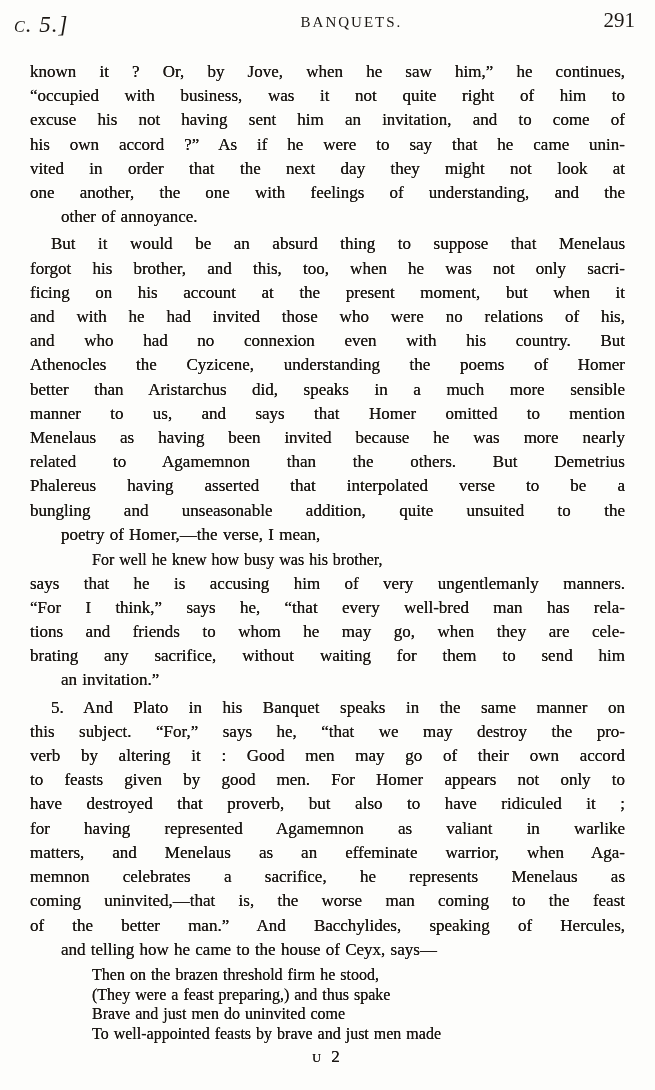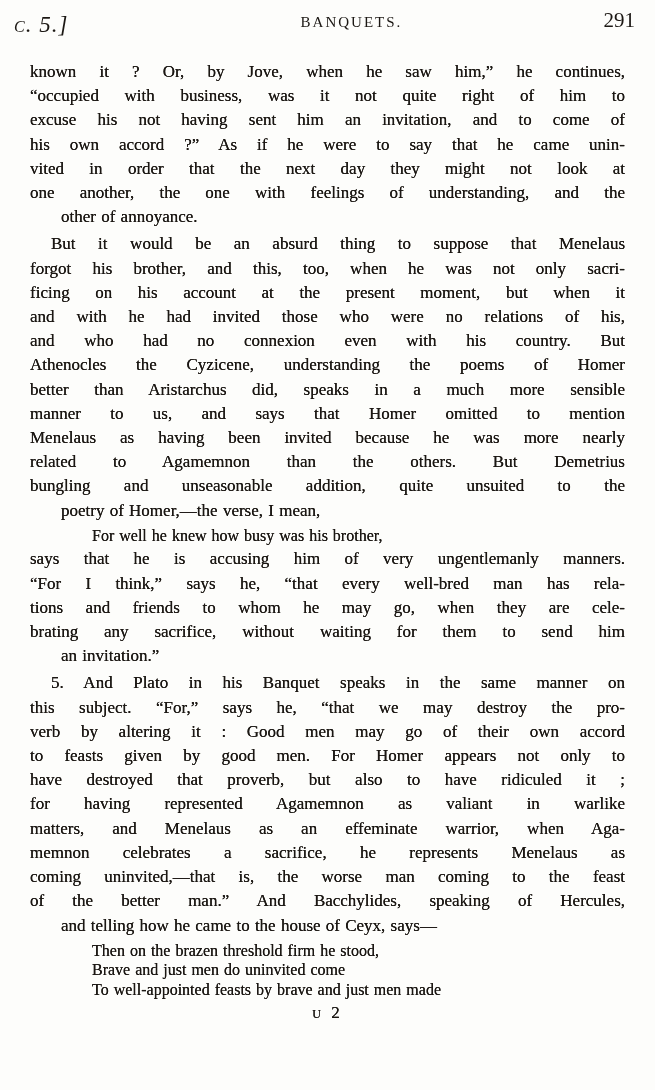--- a/index.html
+++ b/index.html
@@ -112,20 +112,21 @@
         <div class="line">But it would be an absurd thing to suppose that Menelaus</div>
         <div class="line">forgot his brother, and this, too, when he was not only sacri-</div>
         <div class="line">ficing on his account at the present moment, but when it</div>
         <div class="line">and with he had invited those who were no relations of his,</div>
         <div class="line">and who had no connexion even with his country.  But</div>
         <div class="line">Athenocles the Cyzicene, understanding the poems of Homer</div>
         <div class="line">better than Aristarchus did, speaks in a much more sensible</div>
         <div class="line">manner to us, and says that Homer omitted to mention</div>
         <div class="line">Menelaus as having been invited because he was more nearly</div>
         <div class="line">related to Agamemnon than the others.  But Demetrius</div>
+        <div class="line">Phalereus having asserted that interpolated verse to be a</div>
         <div class="line">bungling and unseasonable addition, quite unsuited to the</div>
         <div class="line last">poetry of Homer,—the verse, I mean,</div>
       </div>
       <div class="block verse">
         <div class="line last">For well he knew how busy was his brother,</div>
       </div>
       <div class="block paragraph">
         <div class="line">says that he is accusing him of very ungentlemanly manners.</div>
         <div class="line">“For I think,” says he, “that every well-bred man has rela-</div>
         <div class="line">tions and friends to whom he may go, when they are cele-</div>
@@ -140,20 +141,21 @@
         <div class="line">have destroyed that proverb, but also to have ridiculed it ;</div>
         <div class="line">for having represented Agamemnon as valiant in warlike</div>
         <div class="line">matters, and Menelaus as an effeminate warrior, when Aga-</div>
         <div class="line">memnon celebrates a sacrifice, he represents Menelaus as</div>
         <div class="line">coming uninvited,—that is, the worse man coming to the feast</div>
         <div class="line">of the better man.”  And Bacchylides, speaking of Hercules,</div>
         <div class="line last">and telling how he came to the house of Ceyx, says—</div>
       </div>
       <div class="block verse">
         <div class="line">Then on the brazen threshold firm he stood,</div>
+        <div class="line">(They were a feast preparing,) and thus spake</div>
         <div class="line">Brave and just men do uninvited come</div>
         <div class="line last">To well-appointed feasts by brave and just men made</div>
       </div>
     </div>
 
   <div class="signature-line">u 2</div>
 
 </div>
 
 </body></html>

